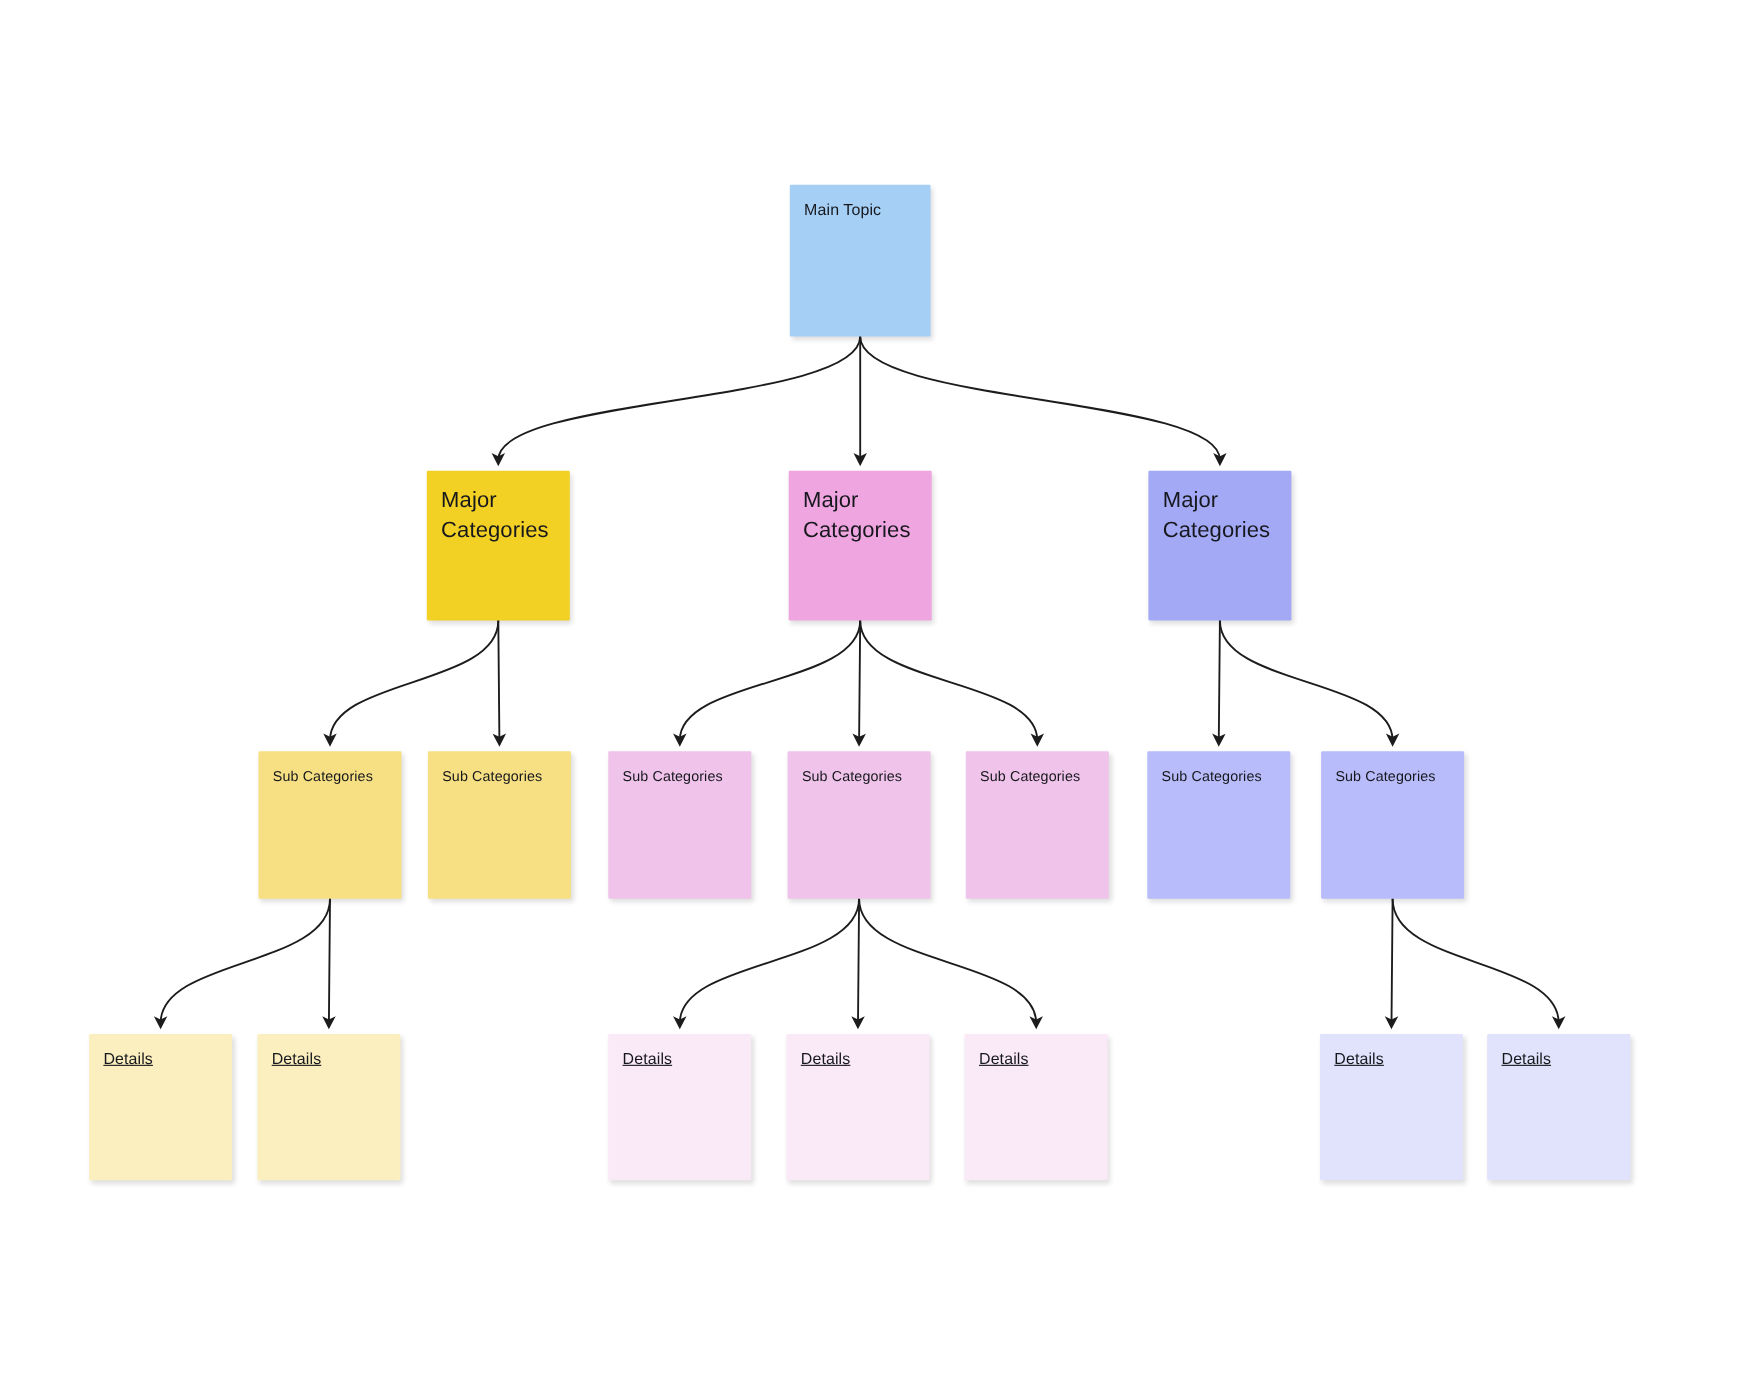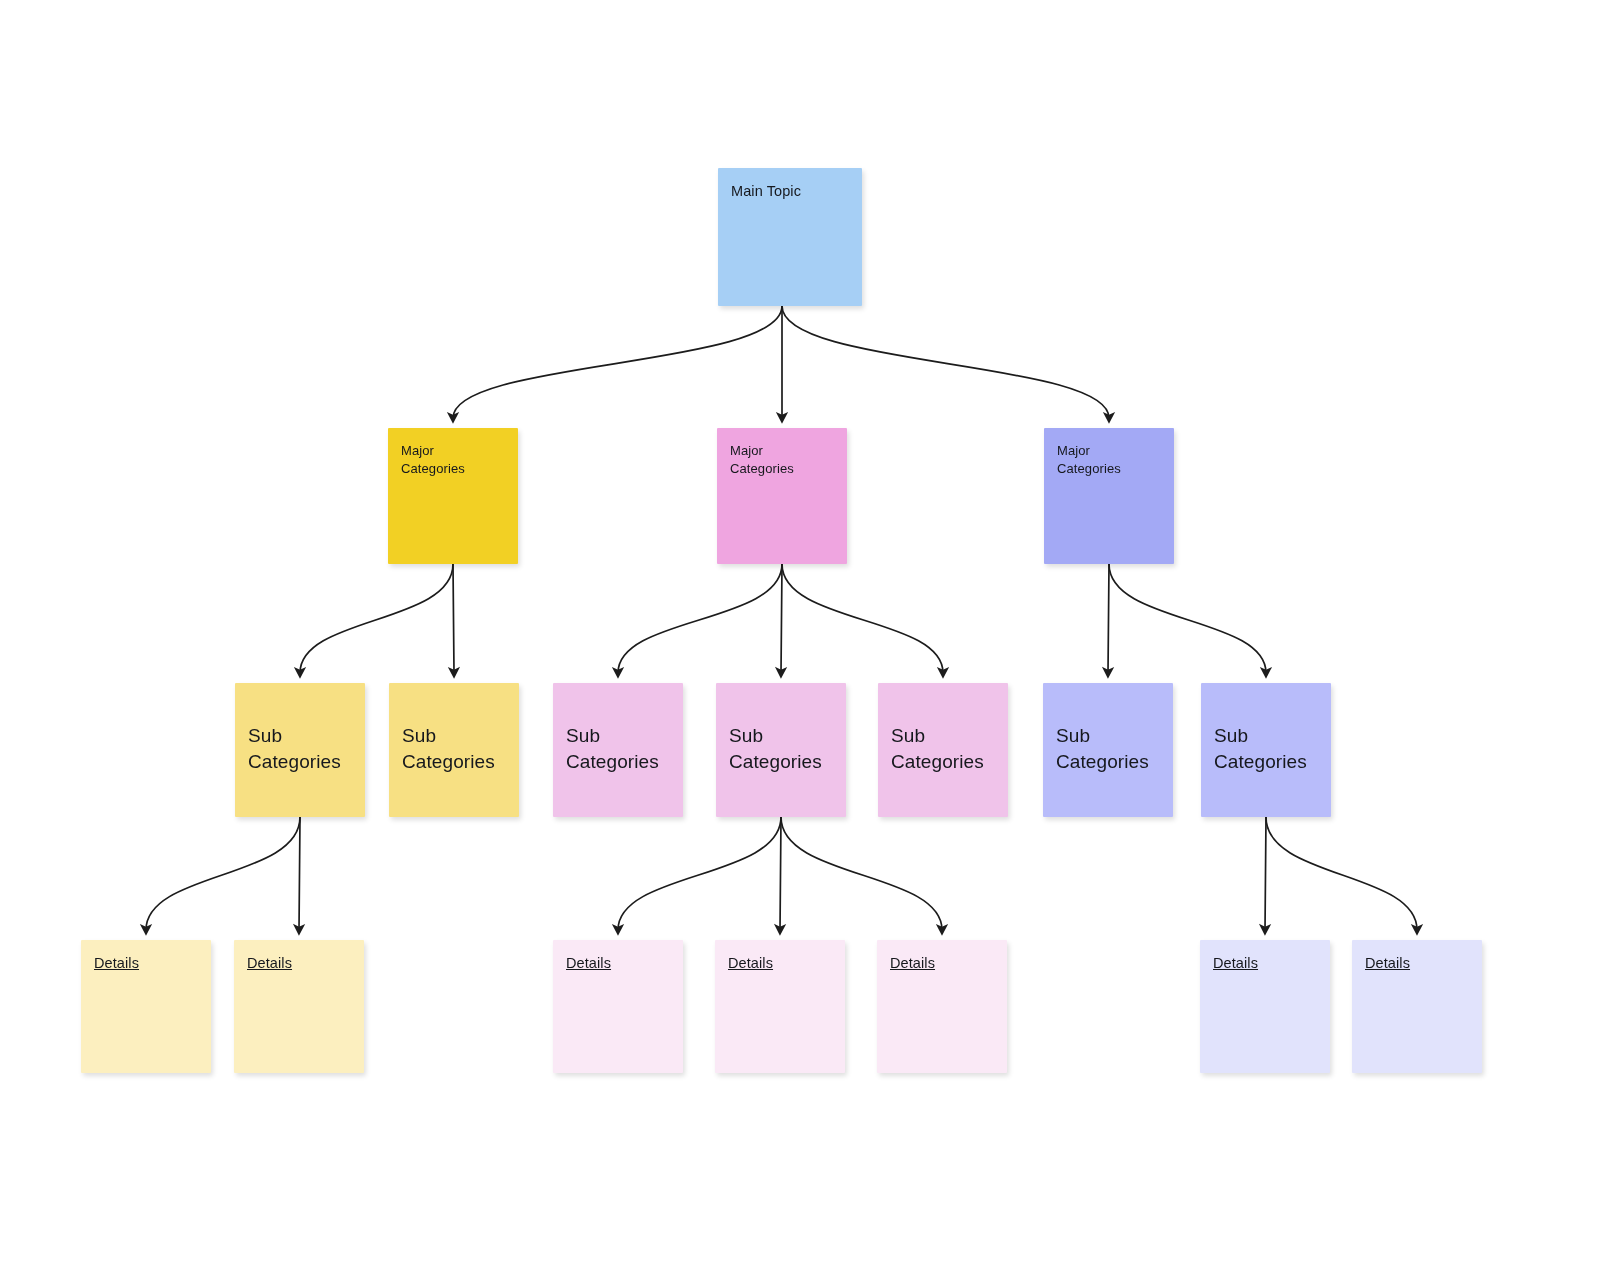--- a/index.html
+++ b/index.html
@@ -37,22 +37,22 @@
     overflow: hidden;
   }
   .node .label {
     display: block;
     color: #16181d;
     line-height: 1.35;
     white-space: pre-line;
     letter-spacing: 0.1px;
   }
   .lvl0 .label { font-size: 14.5px; }
-  .lvl1 .label { font-size: 13px; }
-  .lvl2 .label { font-size: 19px; margin-top: 26px; }
+  .lvl1 .label { font-size: 20px; }
+  .lvl2 .label { font-size: 13px; }
   .lvl3 .label { font-size: 14.5px; text-decoration: underline; }
 </style>
 </head>
 <body>
 
 <div id="canvas">
   <svg id="edges" viewBox="0 0 1600 1270" xmlns="http://www.w3.org/2000/svg">
     <defs>
       <marker id="arrowhead" markerWidth="9" markerHeight="9" refX="4.2" refY="4.2" orient="auto" markerUnits="strokeWidth">
         <path d="M0.6,0.6 L7.6,4.2 L0.6,7.8 L2.3,4.2 Z" fill="#1c1c1c"></path>
@@ -72,21 +72,21 @@
         <path d="M300,817 C300,879.1 146,871.2 146,930" fill="none" stroke="#1c1c1c" stroke-width="1.7" stroke-linecap="round" marker-end="url(#arrowhead)"></path>
         <path d="M300,817 L299,930" fill="none" stroke="#1c1c1c" stroke-width="1.7" stroke-linecap="round" marker-end="url(#arrowhead)"></path>
         <path d="M781,817 C781,879.1 618,871.2 618,930" fill="none" stroke="#1c1c1c" stroke-width="1.7" stroke-linecap="round" marker-end="url(#arrowhead)"></path>
         <path d="M781,817 L780,930" fill="none" stroke="#1c1c1c" stroke-width="1.7" stroke-linecap="round" marker-end="url(#arrowhead)"></path>
         <path d="M781,817 C781,879.1 942,871.2 942,930" fill="none" stroke="#1c1c1c" stroke-width="1.7" stroke-linecap="round" marker-end="url(#arrowhead)"></path>
         <path d="M1266,817 L1265,930" fill="none" stroke="#1c1c1c" stroke-width="1.7" stroke-linecap="round" marker-end="url(#arrowhead)"></path>
         <path d="M1266,817 C1266,879.1 1417,871.2 1417,930" fill="none" stroke="#1c1c1c" stroke-width="1.7" stroke-linecap="round" marker-end="url(#arrowhead)"></path>
       </g>
   </svg>
   <div id="nodes">
-      <div class="node lvl0" title="Main Topic" style="left: 718px; top: 168px; width: 144px; height: 138px; background: rgb(166, 207, 245);">
+      <div class="node lvl0" title="Main Topic" style="left: 718px; top: 168px; width: 128px; height: 138px; background: rgb(166, 207, 245);">
         <span class="label">Main Topic</span>
       </div>
       <div class="node lvl1" title="Major Categories" style="left: 388px; top: 428px; width: 130px; height: 136px; background: rgb(242, 208, 36);">
         <span class="label">Major
 Categories</span>
       </div>
       <div class="node lvl1" title="Major Categories" style="left: 717px; top: 428px; width: 130px; height: 136px; background: rgb(239, 165, 224);">
         <span class="label">Major
 Categories</span>
       </div>

